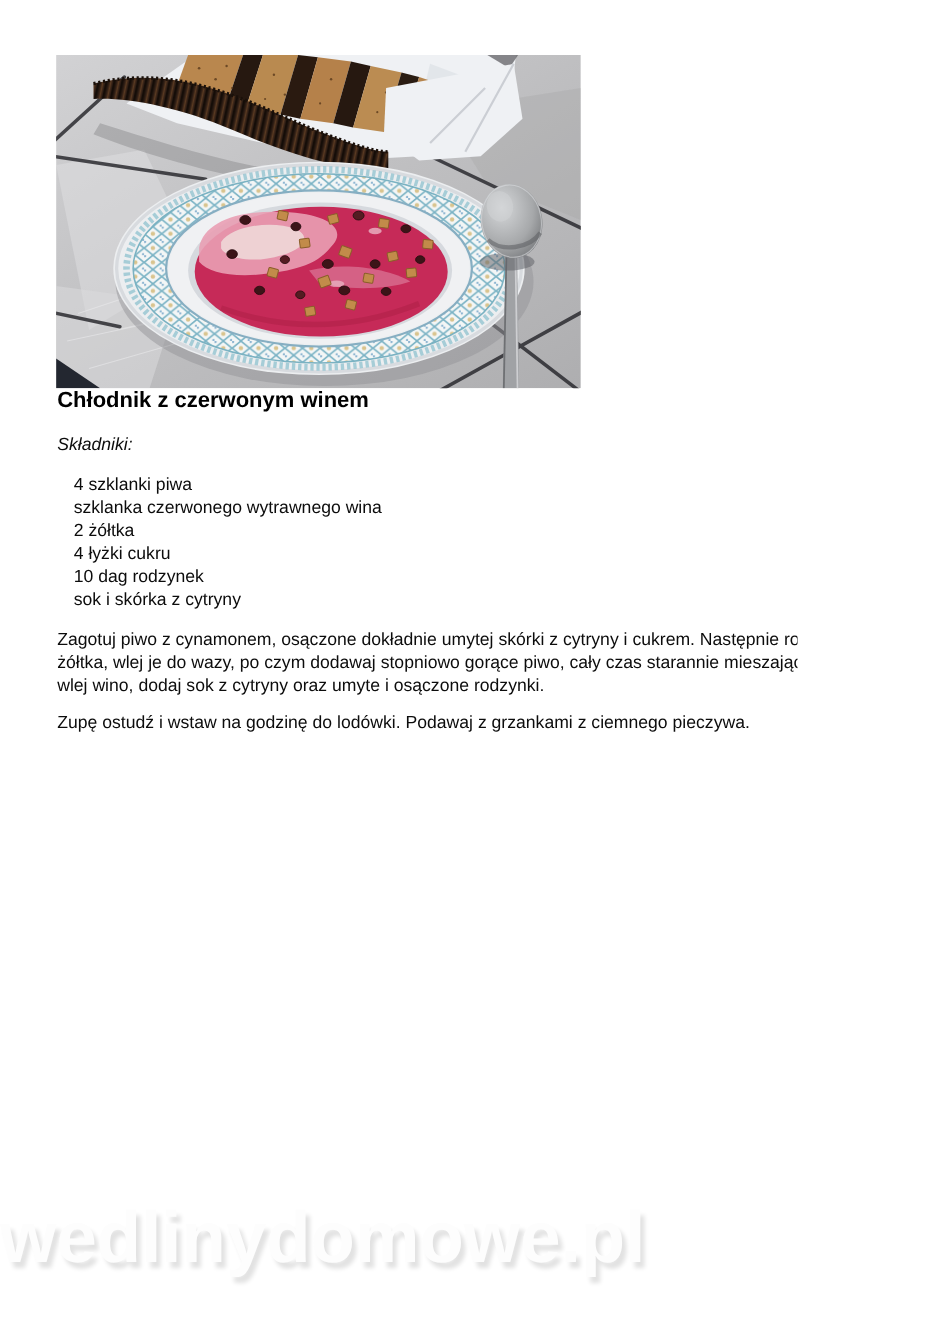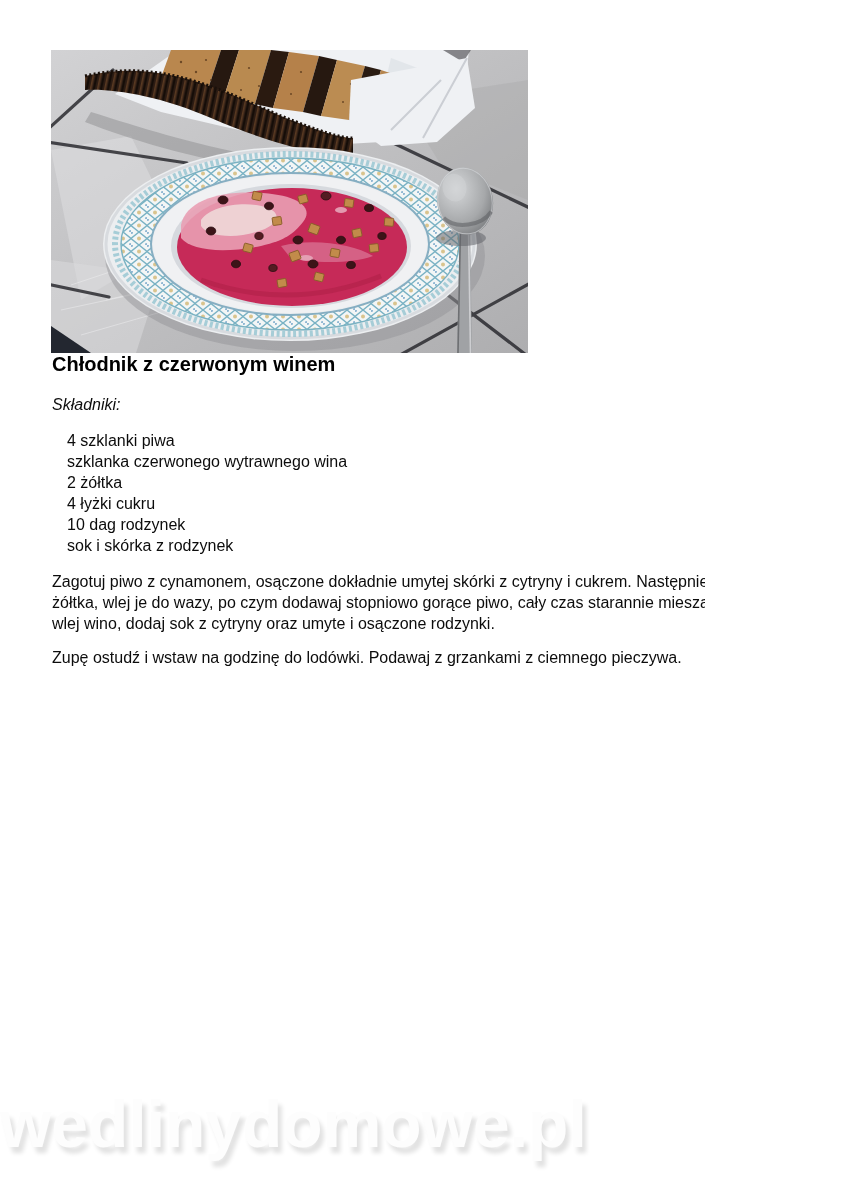--- a/index.html
+++ b/index.html
@@ -1,18 +1,18 @@
 <!DOCTYPE html>
 <html style="--soup: #c62a58; --soup-light: #e99fb4; --soup-cream: #eedcda; --soup-dark: #a81c42; --crouton: #c28b4a; --crouton-edge: #8a5e2a; --raisin: #3c1418; --plate: #eceef0; --rim-teal: #7fb2c4; --rim-dot: #d9c48e; --tile-light: #d0d0d2; --tile-dark: #b2b2b4; --grout: #2b2b30; --basket: #2e1d14; --bread: #b9874e; --crust: #261810; --napkin: #eff1f4; --napkin-shadow: #c9cdd3; --spoon: #a0a2a5; --spoon-dark: #5d5f62; --shadow: #939397;"><head>
 <meta charset="utf-8">
 <style>
   html,body{margin:0;padding:0;background:#ffffff;}
   .page{
     position:relative;width:705px;height:1200px;background:#ffffff;overflow:hidden;
-    font-family:"Liberation Sans","DejaVu Sans",sans-serif;color:#0c0c0c;
+    font-family:"Liberation Sans","DejaVu Sans",sans-serif;color:#0c0c0c;padding-left:20px;
   }
   .photo{
     position:absolute;left:51px;top:50px;width:477px;height:303px;margin:0;padding:0;
   }
   .photo svg{display:block;width:477px;height:303px;}
   .recipe-title{
     position:absolute;left:52px;top:352px;margin:0;
     font-size:20px;line-height:24px;font-weight:bold;color:#000;
   }
   .content{
@@ -203,21 +203,21 @@
   <h1 class="recipe-title">Chłodnik z czerwonym winem</h1>
 
   <section class="content">
     <p class="ingredients-heading">Składniki:</p>
     <ul class="ingredients">
       <li>4 szklanki piwa</li>
       <li>szklanka czerwonego wytrawnego wina</li>
       <li>2 żółtka</li>
       <li>4 łyżki cukru</li>
       <li>10 dag rodzynek</li>
-      <li>sok i skórka z rodzynek</li>
+      <li>sok i skórka z cytryny</li>
     </ul>
     <p class="para">Zagotuj piwo z cynamonem, osączone dokładnie umytej skórki z cytryny i cukrem. Następnie rozbełtaj żółtka, wlej je do wazy, po czym dodawaj stopniowo gorące piwo, cały czas starannie mieszając. Teraz wlej wino, dodaj sok z cytryny oraz umyte i osączone rodzynki.</p>
     <p class="para">Zupę ostudź i wstaw na godzinę do lodówki. Podawaj z grzankami z ciemnego pieczywa.</p>
   </section>
 
   <div class="watermark">wedlinydomowe.pl</div>
 
 </div>
 
 </body></html>

